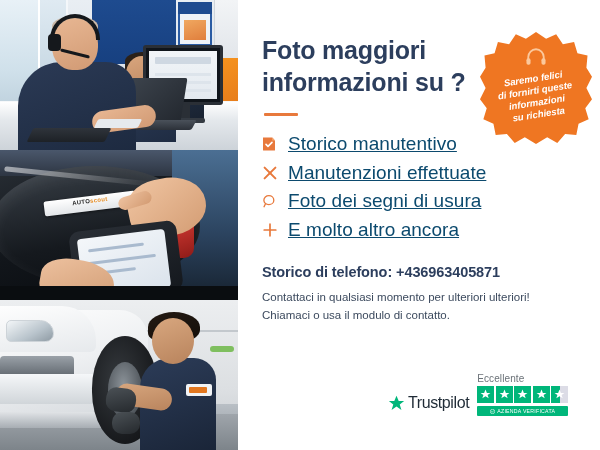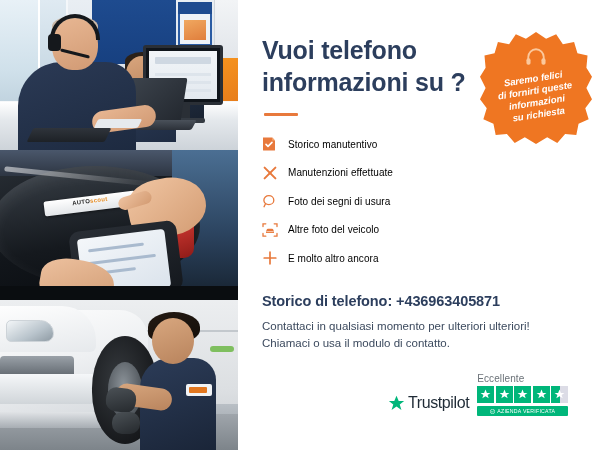--- a/index.html
+++ b/index.html
@@ -425,24 +425,25 @@
   .feature {
     display: flex; align-items: center;
     height: 28.5px;
   }
   .feat-icon {
     width: 26px; flex: 0 0 26px;
     display: flex; align-items: center; justify-content: flex-start;
     color: #e8793c;
   }
   .feat-label {
-    font-size: 10px;
-    color: #000000;
+    font-size: 19px;
+    color: #0c4a6e;
     font-weight: 400;
     letter-spacing: .05px;
+    text-decoration: underline;
   }
 
   
   .phone-block { margin-top: 20px; }
   .phone-line {
     font-size: 14.5px;
     font-weight: 700;
     color: #2c3e5d;
     letter-spacing: -.1px;
   }
@@ -580,21 +581,21 @@
       <div class="p3-glove"></div>
       <div class="p3-glove2"></div>
       <div class="p3-badge"></div>
     </div>
 
   </div>
 
   <div class="content">
 
     <h1 class="headline">
-      <span class="line">Vuoi telefono</span>
+      <span class="line">Foto maggiori</span>
       <span class="line">informazioni su ?</span>
     </h1>
 
     <div class="divider"></div>
 
     <div class="badge">
       <div class="badge-blob"></div>
       <div class="badge-icon">
         <svg width="22" height="20" viewBox="0 0 24 22" fill="none" stroke="currentColor" stroke-width="2" stroke-linecap="round">
           <path d="M3.5 13.5V11a8.5 8.5 0 0 1 17 0v2.5"></path>
@@ -637,32 +638,20 @@
       <div class="feature">
         <span class="feat-icon">
           <svg width="15" height="15" viewBox="0 0 16 16" stroke="#e8793c" stroke-width="1.4" fill="none" stroke-linecap="round">
             <ellipse cx="7.3" cy="6.6" rx="5.3" ry="4.8"></ellipse>
             <path d="M3.7 10.4L2.2 13.6"></path>
           </svg>
         </span>
         <span class="feat-label">Foto dei segni di usura</span>
       </div>
 
-      <div class="feature">
-        <span class="feat-icon">
-          <svg width="16" height="16" viewBox="0 0 16 16" fill="none">
-            <g stroke="#e8793c" stroke-width="1.3" stroke-linecap="round">
-              <path d="M1 4.6V1.8h2.8M15 4.6V1.8h-2.8M1 11.4v2.8h2.8M15 11.4v2.8h-2.8"></path>
-            </g>
-            <path d="M4 9.6l.9-2.3a1 1 0 0 1 .95-.65h4.3a1 1 0 0 1 .95.65l.9 2.3v1.5H4z" fill="#e8793c"></path>
-            <rect x="4.3" y="9.2" width="7.4" height="0.9" fill="#ffffff" opacity=".7"></rect>
-          </svg>
-        </span>
-        <span class="feat-label">Altre foto del veicolo</span>
-      </div>
 
       <div class="feature">
         <span class="feat-icon">
           <svg width="16" height="16" viewBox="0 0 16 16" stroke="#e8793c" stroke-width="1.7" stroke-linecap="round">
             <path d="M8 2.2v11.6M2.2 8h11.6"></path>
           </svg>
         </span>
         <span class="feat-label">E molto altro ancora</span>
       </div>
 

